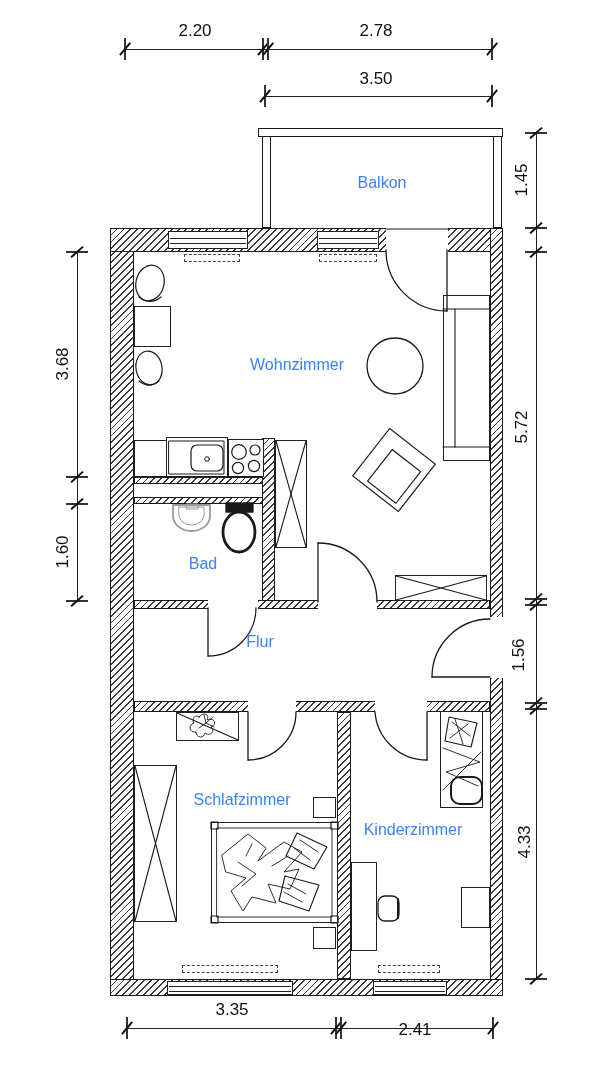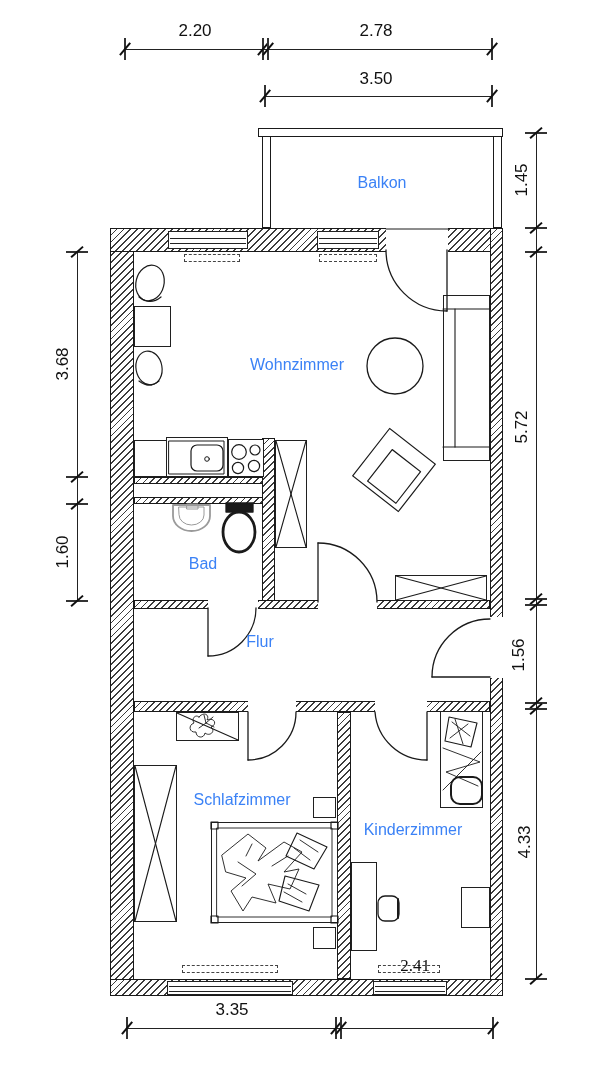--- a/index.html
+++ b/index.html
@@ -239,21 +239,21 @@
   <div class="tkv" style="left:536px;top:599px;"></div>
   <div class="tkv" style="left:536px;top:605px;"></div>
   <div class="tkv" style="left:536px;top:703px;"></div>
   <div class="tkv" style="left:536px;top:709px;"></div>
   <div class="tkv" style="left:536px;top:979px;"></div>
 
   <div class="dml" style="left:195px;top:31px;">2.20</div>
   <div class="dml" style="left:376px;top:31px;">2.78</div>
   <div class="dml" style="left:376px;top:79px;">3.50</div>
   <div class="dml" style="left:232px;top:1010px;">3.35</div>
-  <div class="dml" style="left:415px;top:966px;font-family:Liberation Serif, serif;">2.41</div>
+  <div class="dml" style="left:415px;top:1030px;">2.41</div>
   <div class="dmlv" style="left:63px;top:364px;">3.68</div>
   <div class="dmlv" style="left:63px;top:552px;">1.60</div>
   <div class="dmlv" style="left:522px;top:180px;">1.45</div>
   <div class="dmlv" style="left:522px;top:427px;">5.72</div>
   <div class="dmlv" style="left:519px;top:655px;">1.56</div>
   <div class="dmlv" style="left:525px;top:842px;">4.33</div>
 
   <div class="rl" style="left:382px;top:183px;">Balkon</div>
   <div class="rl" style="left:297px;top:365px;">Wohnzimmer</div>
   <div class="rl" style="left:203px;top:564px;">Bad</div>

